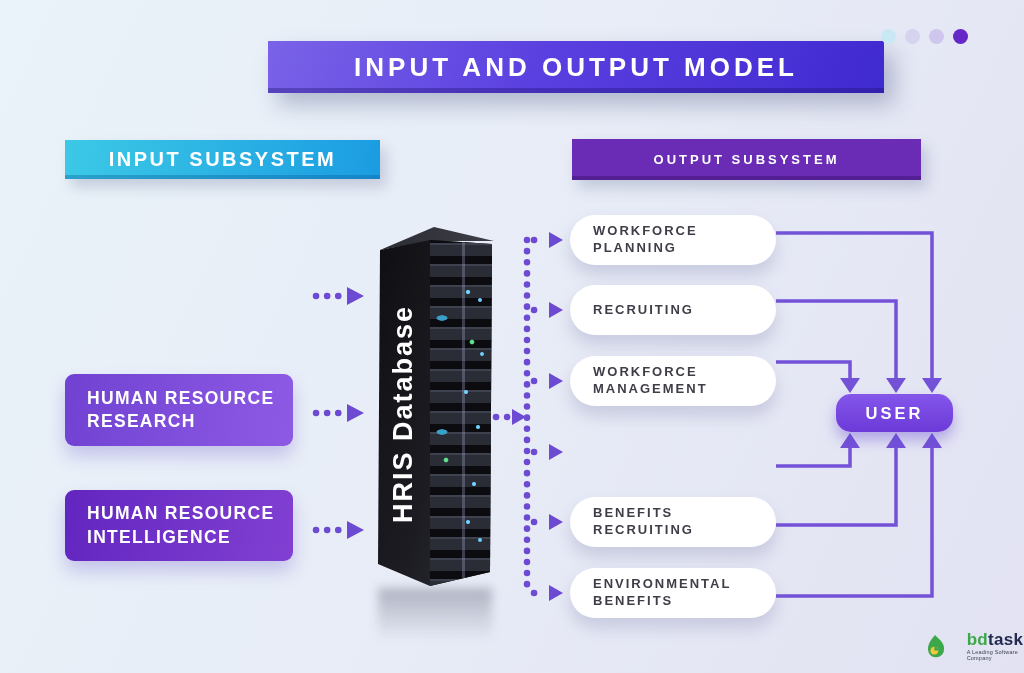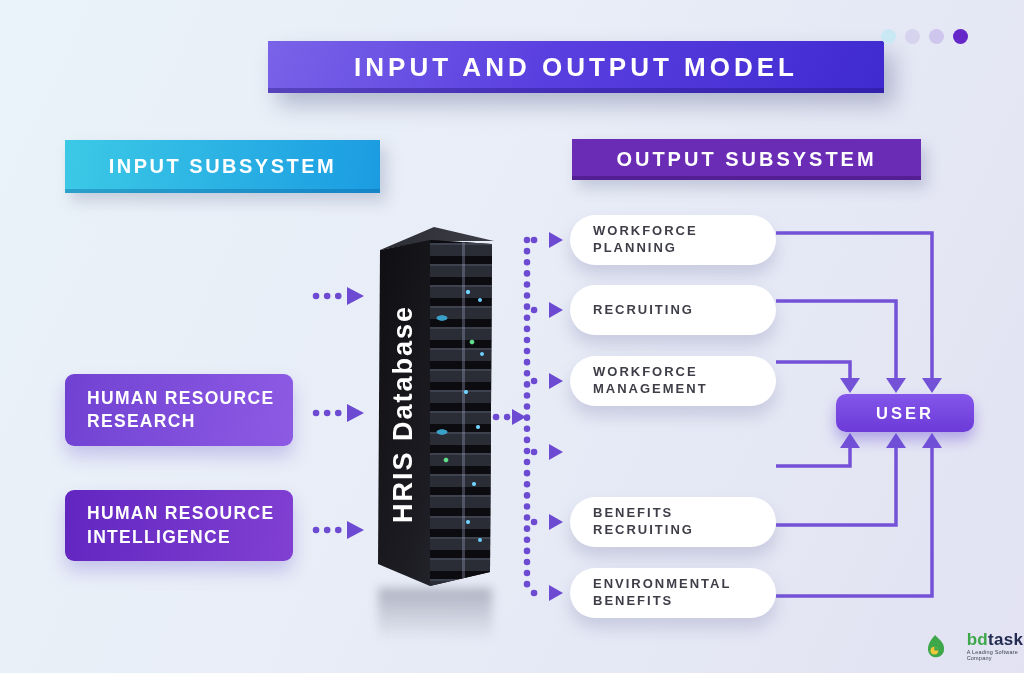--- a/index.html
+++ b/index.html
@@ -22,29 +22,29 @@
 
   .pagination { position:absolute; left:881px; top:29px; display:flex; gap:9px; }
   .pdot { width:15px; height:15px; border-radius:50%; }
 
   
   .section-header {
     position:absolute; color:#fff; font-weight:bold; text-align:center;
     display:flex; align-items:center; justify-content:center;
   }
   .input-header {
-    left:65px; top:140px; width:315px; height:53px;
+    left:65px; top:140px; width:315px; height:39px;
     font-size:20px; letter-spacing:2.5px;
     background:linear-gradient(95deg,#3cc9e6,#1b9ce2);
     box-shadow:6px 8px 14px rgba(110,120,155,.30), inset 0 -4px 0 rgba(10,90,150,.35);
     text-align:right;
   }
   .output-header {
     left:572px; top:139px; width:349px; height:41px;
-    font-size:20px; letter-spacing:3px;
+    font-size:13px; letter-spacing:3px;
     background:#6a2cb5;
     box-shadow:6px 8px 14px rgba(110,120,155,.30), inset 0 -4px 0 rgba(55,15,105,.45);
   }
 
   
   .input-box {
     position:absolute; left:65px; width:228px; border-radius:9px;
     color:#fff; font-weight:bold; font-size:17.5px; letter-spacing:1.3px; line-height:1.32;
     display:flex; align-items:center; padding-left:22px;
     box-shadow:0 10px 18px rgba(100,80,200,.28);
@@ -60,21 +60,21 @@
     background:#fff; color:#3e3e48; font-weight:bold; font-size:13px; letter-spacing:2px; line-height:1.3;
     display:flex; align-items:center; padding-left:23px;
     box-shadow:0 10px 16px rgba(125,125,170,.28);
     z-index:3;
   }
   .pill-1 { top:215px; } .pill-2 { top:285px; } .pill-3 { top:356px; }
   .pill-4 { top:427px; } .pill-5 { top:497px; } .pill-6 { top:568px; }
 
   
   .user-node {
-    position:absolute; left:836px; top:394px; width:138px; height:38px; border-radius:10px;
+    position:absolute; left:836px; top:394px; width:117px; height:38px; border-radius:15px;
     background:linear-gradient(180deg,#8456ea,#6c3ad8);
     color:#fff; font-weight:bold; font-size:16.5px; letter-spacing:3px;
     display:flex; align-items:center; justify-content:center;
     box-shadow:0 8px 14px rgba(100,70,210,.40);
     z-index:3;
   }
 
   
   .overlay { position:absolute; left:0; top:0; z-index:2; pointer-events:none; }
   .dots { stroke-dasharray:0.1 11; stroke-linecap:round; stroke-width:6.5; fill:none; }

